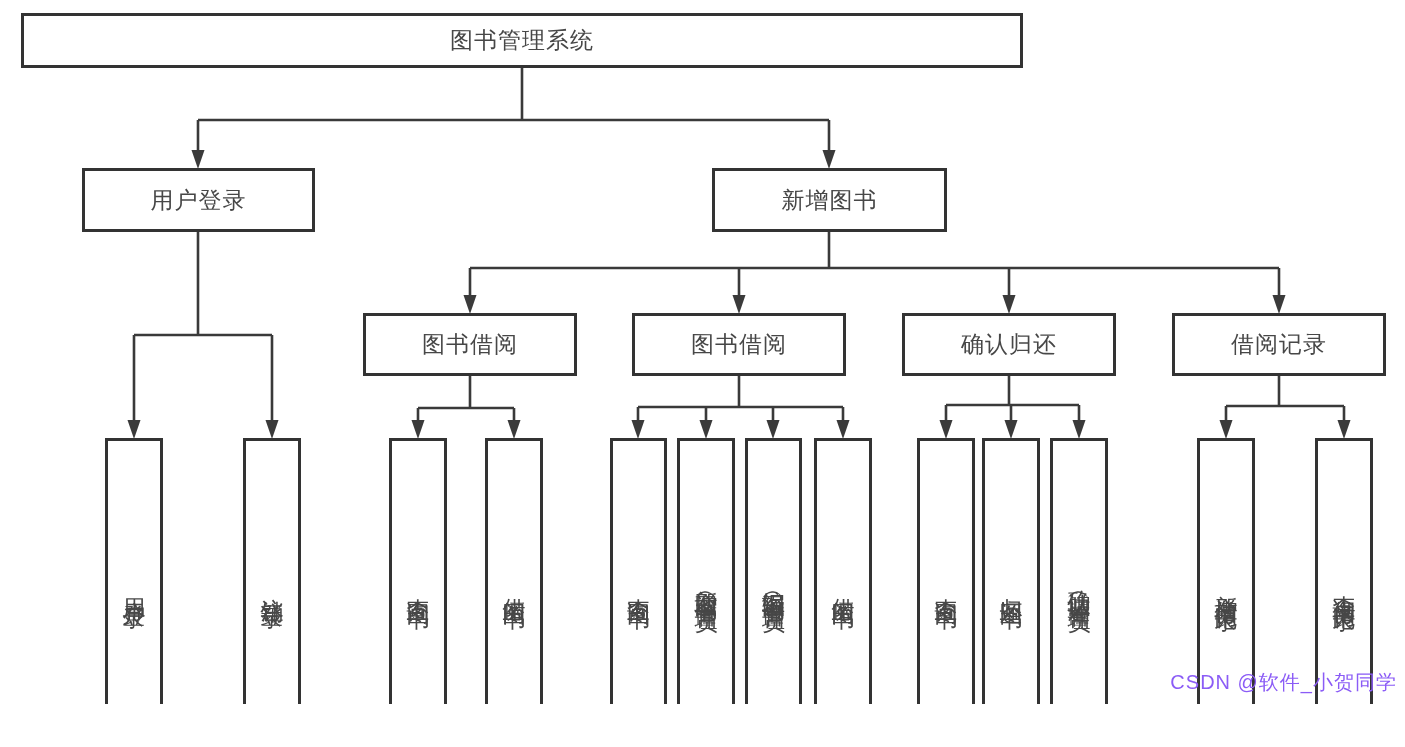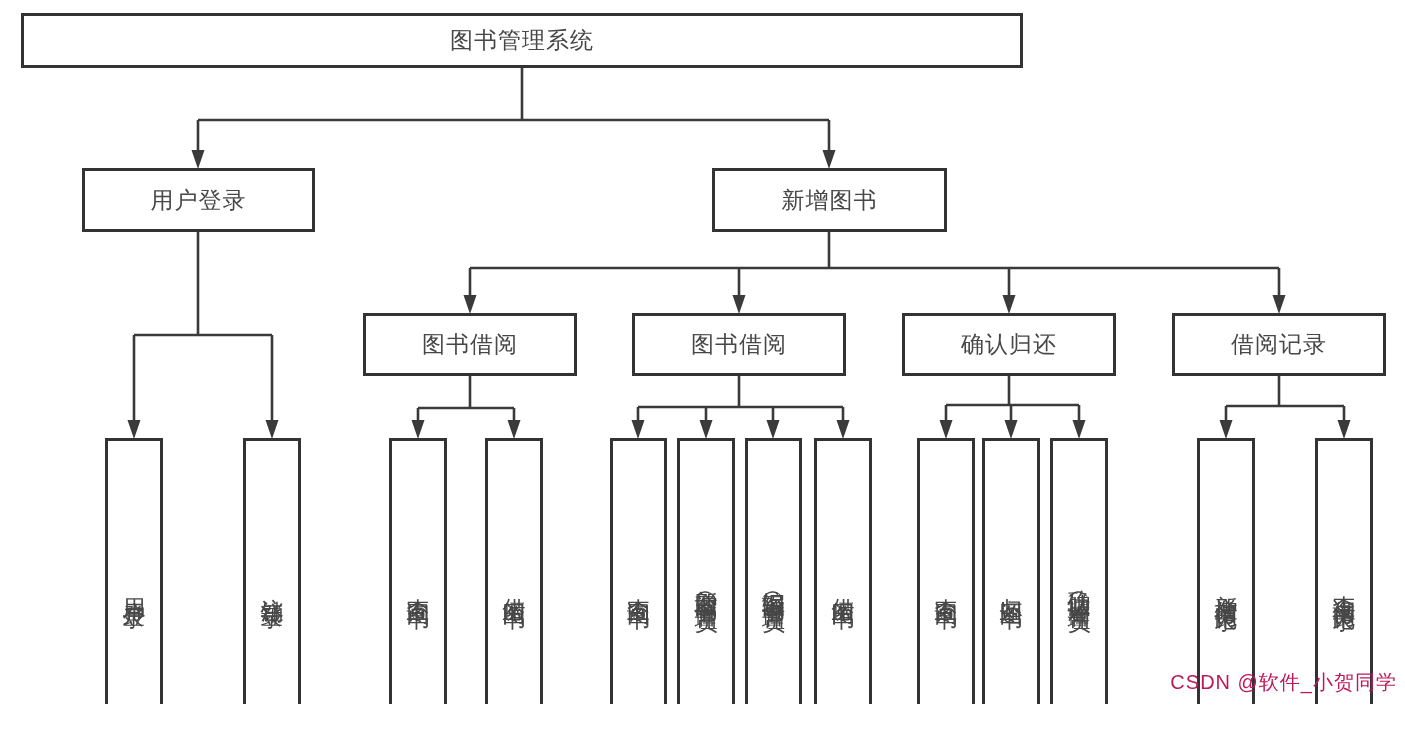--- a/index.html
+++ b/index.html
@@ -29,21 +29,21 @@
     writing-mode:vertical-lr;
     text-orientation:mixed;
     letter-spacing:3px;
     line-height:1;
     white-space:nowrap;
   }
   .watermark{
     position:absolute;
     right:8px;bottom:8px;
     font-size:20px;
-    color:#be185d;
+    color:#8b5cf6;
     letter-spacing:1px;
     white-space:nowrap;
     margin-left:28px;
   }
 </style>
 </head>
 <body>
 
 <div class="canvas">
 

